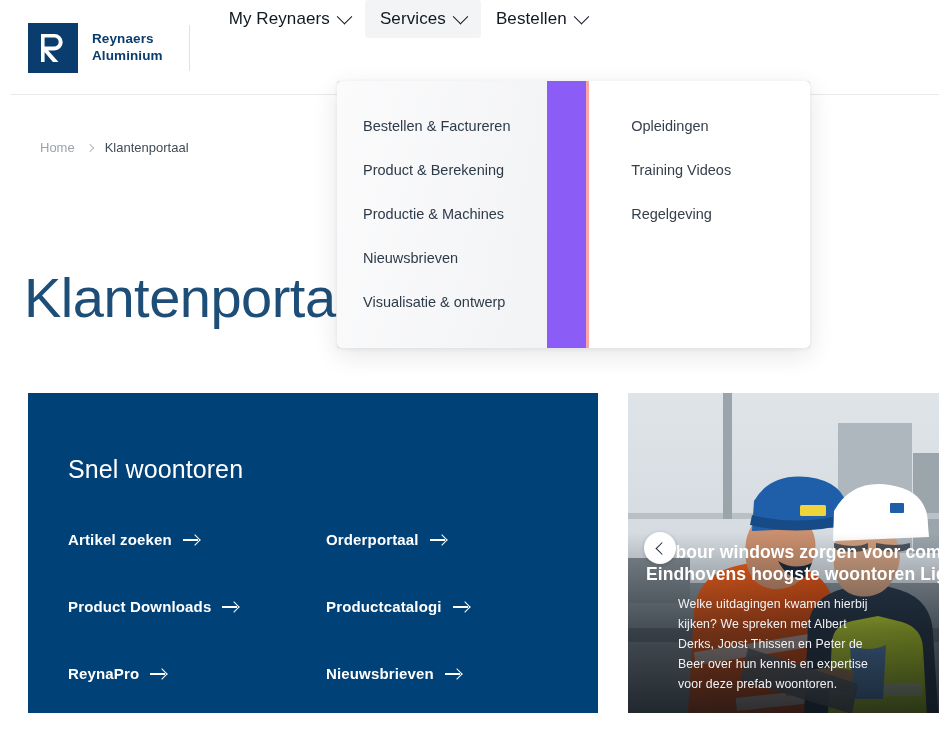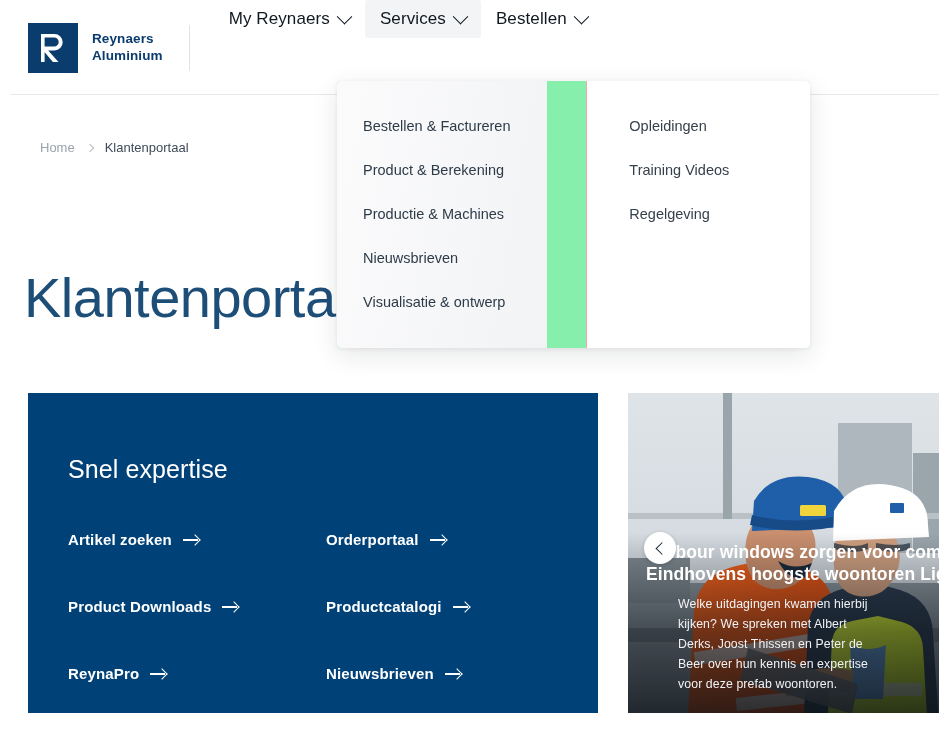--- a/index.html
+++ b/index.html
@@ -55,32 +55,32 @@
     background: #e7e9ec;
   }
 
   
   .mega {
     position: absolute; left: 337px; top: 81px;
     width: 473px; height: 267px;
     display: flex; z-index: 60;
     border-radius: 4px;
     box-shadow: 0 7px 26px rgba(16,24,32,.11), 0 1px 4px rgba(16,24,32,.07);
-    overflow: hidden; background: #86efac; gap: 39px;
+    overflow: hidden; background: #8b5cf6; gap: 39px;
   }
   .mega-col-left {
     position: relative;
     width: 230px; height: 100%;
     background: linear-gradient(100deg, #fbfbfc 0%, #f2f3f5 100%);
     padding: 26px 0 0 26px;
   }
   .mega-col-right {
     width: 243px; height: 100%;
     background: #ffffff; padding: 26px 0 0 42px;
-    border-left: 1px solid #fca5a5;
+    border-left: 3px solid #fca5a5;
   }
   .mega-link {
     display: block; position: relative;
     font-size: 14.5px; color: #2d3b49;
     line-height: 1; padding: 12px 0 12px 0; margin-bottom: 5.5px;
     cursor: pointer; white-space: nowrap;
   }
   .mega-col-right .mega-link { color: #36404d; }
   .mega-link.active { color: #1a73e8; }
   .mega-link.active .edge-bar {
@@ -225,21 +225,21 @@
 
   <div class="breadcrumb">
     <span class="bc-link">Home</span>
     <span class="bc-sep"></span>
     <span class="bc-current">Klantenportaal</span>
   </div>
 
   <h1 class="page-title">Klantenportaal</h1>
 
   <section class="quicknav">
-    <h2>Snel expertise</h2>
+    <h2>Snel woontoren</h2>
     <div class="qn-grid">
 
       <a class="qn-link">
         <span>Artikel zoeken</span>
         <span class="arrow-r"></span>
       </a>
       <a class="qn-link">
         <span>Orderportaal</span>
         <span class="arrow-r"></span>
       </a>

